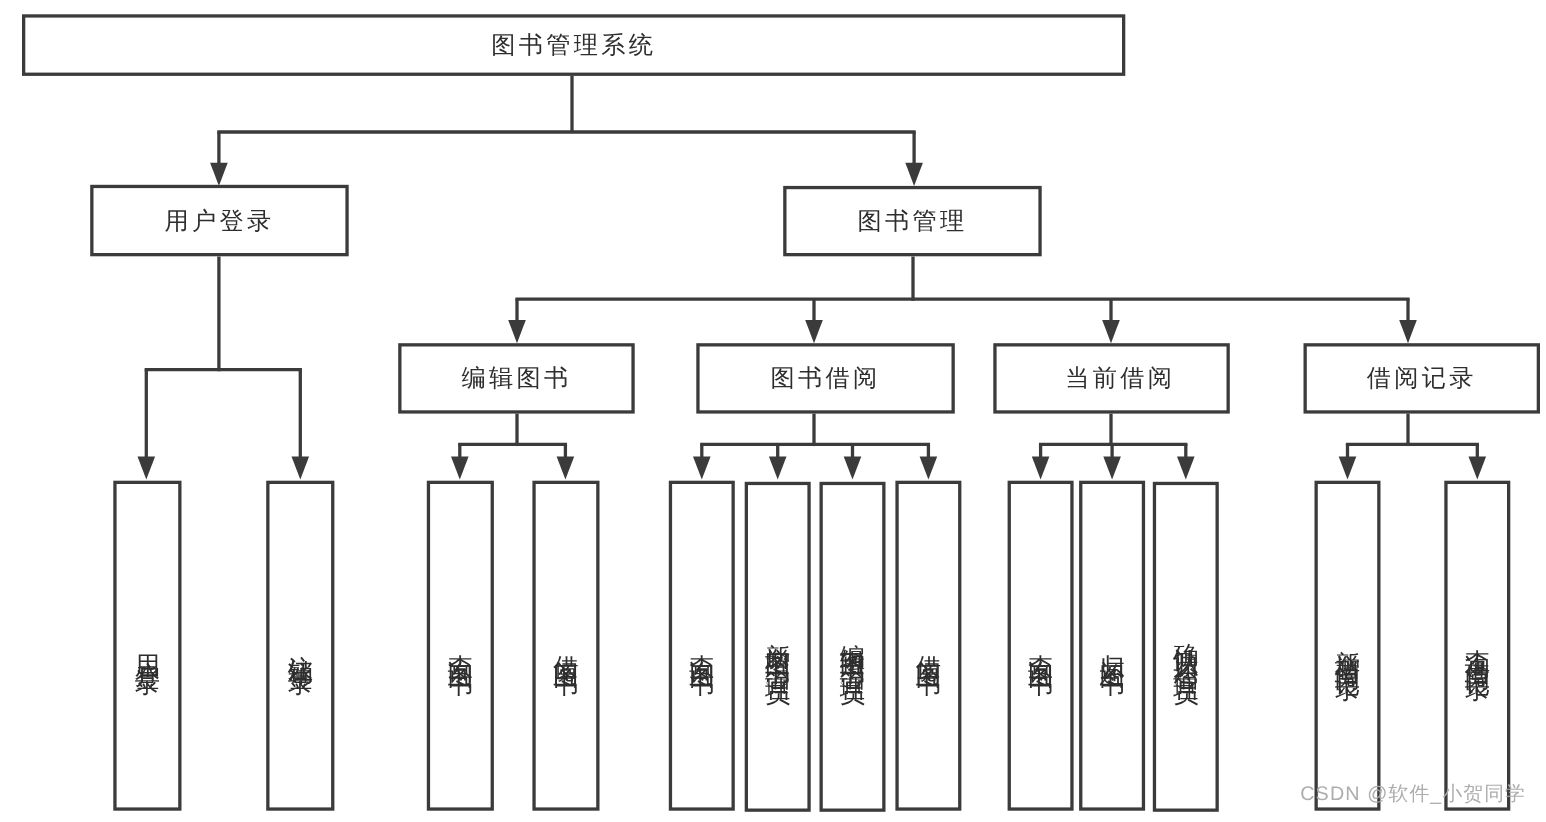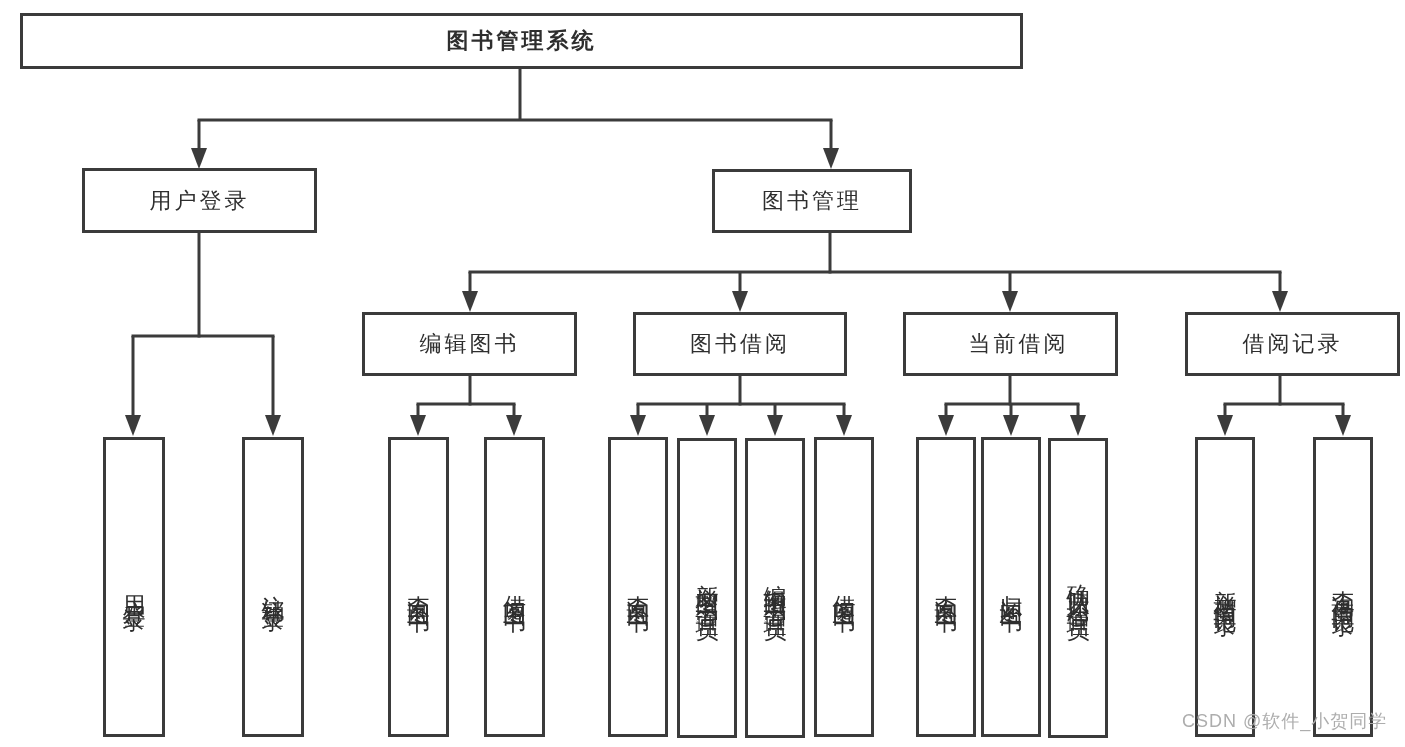--- a/index.html
+++ b/index.html
@@ -119,27 +119,27 @@
       <polygon points="767,415 783,415 775,436"></polygon>
       <polygon points="836,415 852,415 844,436"></polygon>
       <polygon points="938,415 954,415 946,436"></polygon>
       <polygon points="1003,415 1019,415 1011,436"></polygon>
       <polygon points="1070,415 1086,415 1078,436"></polygon>
       <polygon points="1217,415 1233,415 1225,436"></polygon>
       <polygon points="1335,415 1351,415 1343,436"></polygon>
     </g>
   </svg>
 
-  <div class="hnode" style="left:20px; top:13px; width:1003px; height:56px;font-weight:bold;">图书管理系统</div>
+  <div class="hnode" style="left:20px; top:13px; width:1003px; height:56px;">图书管理系统</div>
 
   <div class="hnode" style="left:82px; top:168px; width:235px; height:65px;">用户登录</div>
-  <div class="hnode" style="left:712px; top:169px; width:200px; height:64px;font-family:Liberation Mono, monospace;">图书管理</div>
+  <div class="hnode" style="left:712px; top:169px; width:235px; height:64px;font-family:Liberation Mono, monospace;">图书管理</div>
 
   <div class="hnode" style="left:362px; top:312px; width:215px; height:64px;">编辑图书</div>
-  <div class="hnode" style="left:633px; top:312px; width:214px; height:64px;">图书借阅</div>
+  <div class="hnode" style="left:633px; top:312px; width:235px; height:64px;">图书借阅</div>
   <div class="hnode" style="left:903px; top:312px; width:215px; height:64px;padding-left:16px;">当前借阅</div>
   <div class="hnode" style="left:1173px; top:312px; width:215px; height:64px;margin-left:12px;">借阅记录</div>
 
   <div class="vnode" style="left:103px; top:437px; width:62px; height:300px;">用户登录</div>
   <div class="vnode" style="left:242px; top:437px; width:62px; height:300px;">注销登录</div>
 
   <div class="vnode" style="left:388px; top:437px; width:61px; height:300px;">查询图书</div>
   <div class="vnode" style="left:484px; top:437px; width:61px; height:300px;">借阅图书</div>
 
   <div class="vnode" style="left:608px; top:437px; width:60px; height:300px;">查询图书</div>

